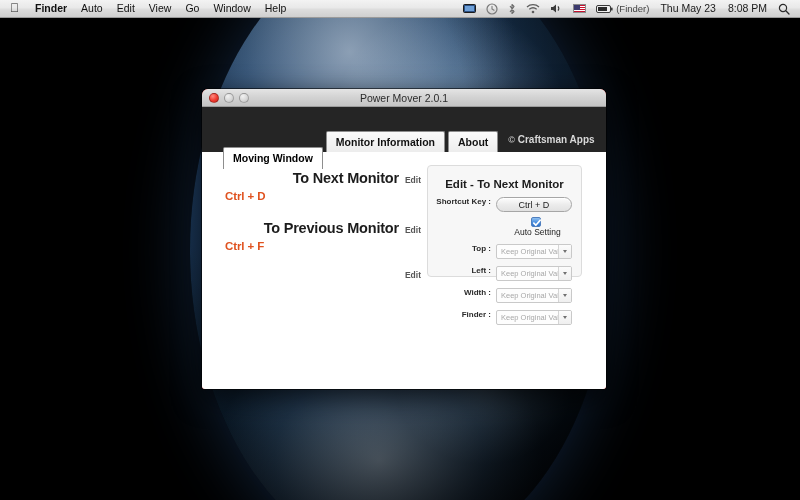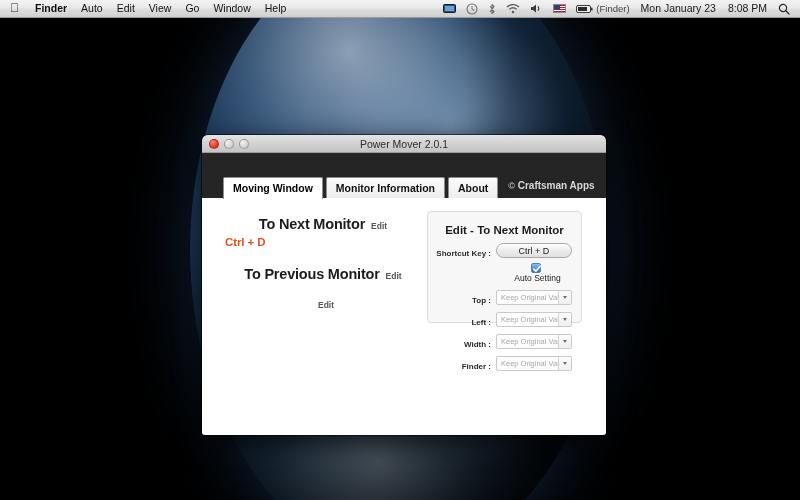--- a/index.html
+++ b/index.html
@@ -121,21 +121,20 @@
     position: absolute;
     left: 202px;
     top: 89px;
     width: 404px;
     height: 300px;
     border-radius: 6px 6px 3px 3px;
     box-shadow: 0 8px 28px rgba(0,0,0,0.75), 0 0 0 1px rgba(0,0,0,0.55);
     overflow: hidden;
     background: #ef4444;
     z-index: 40;
-    margin-top: 46px;
   }
 
   #titlebar {
     height: 18px;
     background: linear-gradient(to bottom, #e4e4e4 0%, #d2d2d2 50%, #c4c4c4 100%);
     border-bottom: 1px solid #9c9c9c;
     position: relative;
     display: flex;
     align-items: center;
   }
@@ -185,21 +184,21 @@
     border-bottom: none;
     border-radius: 2px 2px 0 0;
     margin-right: 3px;
     white-space: nowrap;
     position: relative;
     top: 1px;
   }
   .tab.active {
     background: #fff;
     color: #000;
-    top: 1px;
+    top: 17px;
     z-index: 3;
   }
   .credit {
     margin-left: 7px;
     font-size: 10px;
     font-weight: bold;
     color: #d8d8d8;
     line-height: 22px;
     white-space: nowrap;
     position: relative;
@@ -218,21 +217,21 @@
   #shortcut-list {
     position: absolute;
     left: 23px;
     top: 18px;
     width: 196px;
   }
   .sc-row { margin-bottom: 18px; }
   .sc-head {
     display: flex;
     align-items: baseline;
-    justify-content: center;
+    justify-content: flex-end;
   }
   .sc-title {
     font-size: 14.5px;
     font-weight: bold;
     color: #1c1c1c;
     letter-spacing: -0.2px;
   }
   .sc-edit {
     font-size: 8.5px;
     font-weight: bold;
@@ -261,21 +260,21 @@
   }
   #panel-title {
     text-align: center;
     font-size: 11.5px;
     font-weight: bold;
     color: #1c1c1c;
     margin-top: 12px;
   }
   .field-row {
     display: flex;
-    align-items: flex-end;
+    align-items: flex-start;
     margin-top: 7px;
     padding-right: 9px;
   }
   .field-label {
     width: 68px;
     text-align: right;
     font-size: 8px;
     font-weight: bold;
     color: #2b2b2b;
     padding-right: 5px;
@@ -405,21 +404,21 @@
         <span class="flagicon"></span>
       </div>
       <div class="mb-status">
         <svg width="18" height="10" viewBox="0 0 18 10">
           <rect x="0.5" y="1.5" width="14" height="7" rx="1.5" fill="#f0f0f0" stroke="#3a3a3a"></rect>
           <rect x="2" y="3" width="9" height="4" fill="#2b2b2b"></rect>
           <rect x="15" y="3.5" width="1.6" height="3" rx="0.6" fill="#3a3a3a"></rect>
         </svg>
         <span class="mb-battery-label">(Finder)</span>
       </div>
-      <div class="mb-status mb-clock">Mon January 23</div>
+      <div class="mb-status mb-clock">Thu May 23</div>
       <div class="mb-status mb-clock">8:08 PM</div>
       <div class="mb-status">
         <svg width="12" height="12" viewBox="0 0 12 12">
           <circle cx="5" cy="5" r="3.6" fill="none" stroke="#2a2a2a" stroke-width="1.2"></circle>
           <path d="M7.8 7.8 L11 11" stroke="#2a2a2a" stroke-width="1.3" stroke-linecap="round"></path>
         </svg>
       </div>
     </div>
   </div>
 
@@ -454,20 +453,21 @@
             <span class="sc-edit">Edit</span>
           </div>
           <div class="sc-keys">Ctrl + D</div>
         </div>
 
         <div class="sc-row">
           <div class="sc-head">
             <span class="sc-title">To Previous Monitor</span>
             <span class="sc-edit">Edit</span>
           </div>
+          <div class="sc-keys">Ctrl + F</div>
         </div>
 
         <div class="sc-row">
           <div class="sc-head">
             <span class="sc-edit">Edit</span>
           </div>
         </div>
 
       </div>
 

